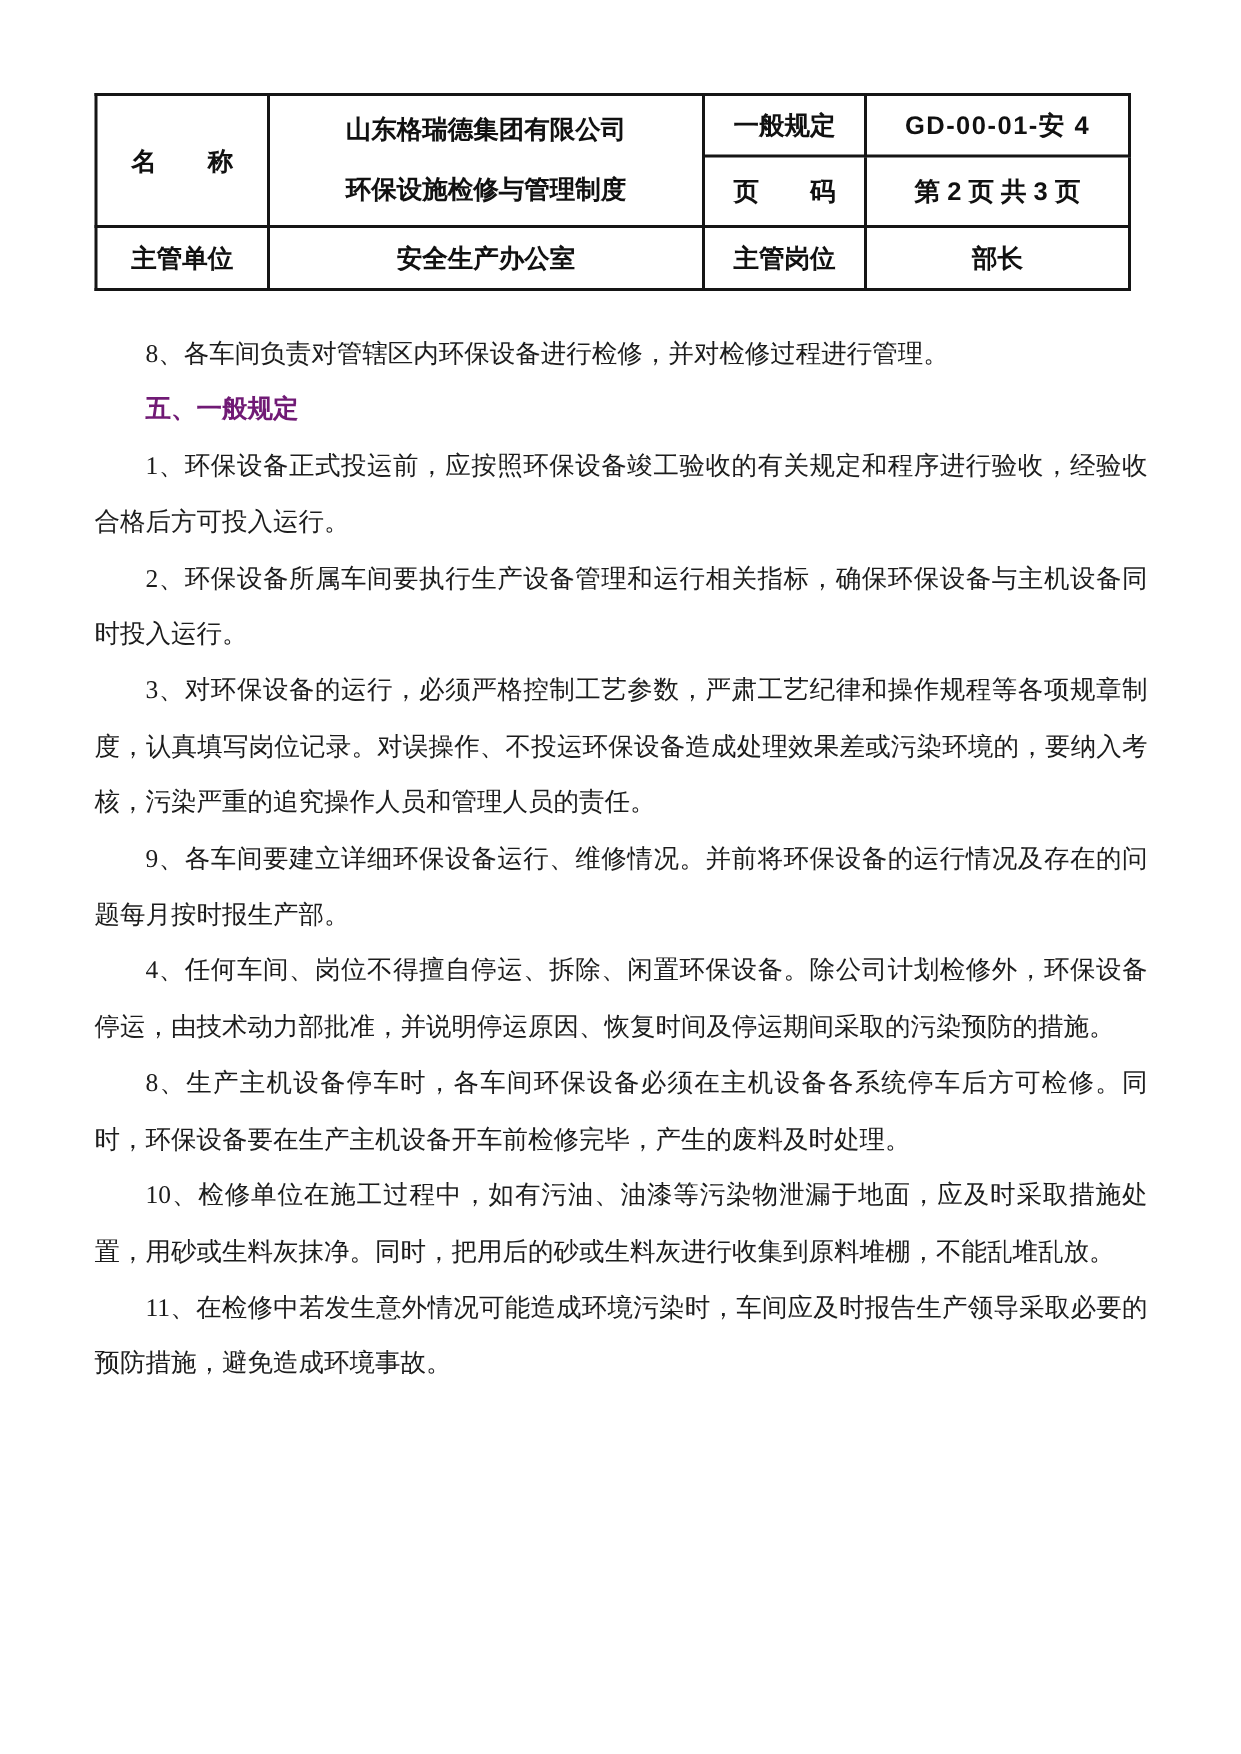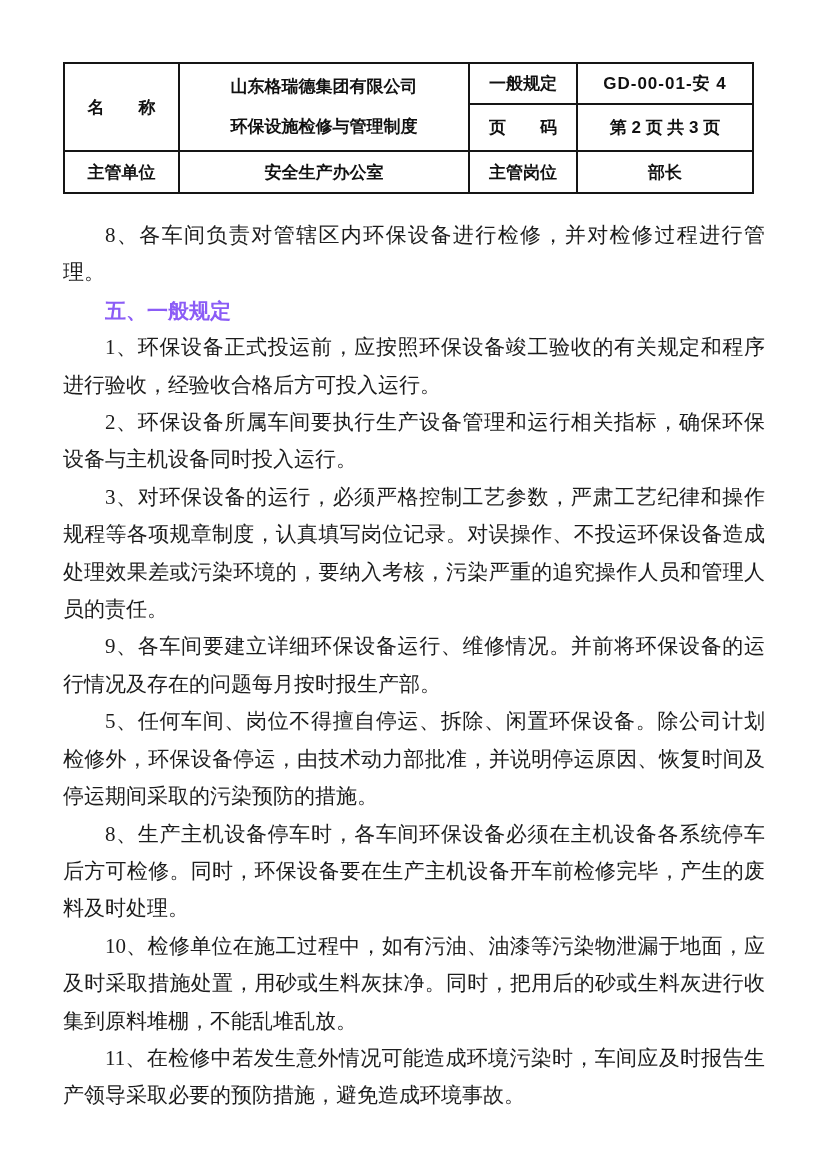--- a/index.html
+++ b/index.html
@@ -46,33 +46,33 @@
   .col4 { width: 176px; }
   .row-a  { height: 41px; }
   .row-b  { height: 47px; }
   .row-c  { height: 42px; }
   .name-value-line { line-height: 40px; }
   .doc-number { letter-spacing: 1px; }
   
   .doc-body {
     margin-top: 23px;
     width: 702px;
-    font-size: 21px;
+    font-size: 17px;
     line-height: 37.4px;
     text-align: justify;
     color: #1c1c1c;
   }
   .doc-body p {
     margin: 0;
     text-indent: 2em;
   }
   .doc-body p.heading {
     font-family: "Liberation Sans", sans-serif;
     font-weight: bold;
-    color: #8b5cf6;
+    color: #701a75;
   }
 </style>
 </head>
 <body>
 
 <div class="page">
 
   <table class="header-table">
     <colgroup>
       <col class="col1">
@@ -103,19 +103,19 @@
   </tbody>
     </table>
 
   <div class="doc-body">
     <p>8、各车间负责对管辖区内环保设备进行检修，并对检修过程进行管理。</p>
     <p class="heading">五、一般规定</p>
     <p>1、环保设备正式投运前，应按照环保设备竣工验收的有关规定和程序进行验收，经验收合格后方可投入运行。</p>
     <p>2、环保设备所属车间要执行生产设备管理和运行相关指标，确保环保设备与主机设备同时投入运行。</p>
     <p>3、对环保设备的运行，必须严格控制工艺参数，严肃工艺纪律和操作规程等各项规章制度，认真填写岗位记录。对误操作、不投运环保设备造成处理效果差或污染环境的，要纳入考核，污染严重的追究操作人员和管理人员的责任。</p>
     <p>9、各车间要建立详细环保设备运行、维修情况。并前将环保设备的运行情况及存在的问题每月按时报生产部。</p>
-    <p>5、任何车间、岗位不得擅自停运、拆除、闲置环保设备。除公司计划检修外，环保设备停运，由技术动力部批准，并说明停运原因、恢复时间及停运期间采取的污染预防的措施。</p>
+    <p>4、任何车间、岗位不得擅自停运、拆除、闲置环保设备。除公司计划检修外，环保设备停运，由技术动力部批准，并说明停运原因、恢复时间及停运期间采取的污染预防的措施。</p>
     <p>8、生产主机设备停车时，各车间环保设备必须在主机设备各系统停车后方可检修。同时，环保设备要在生产主机设备开车前检修完毕，产生的废料及时处理。</p>
     <p>10、检修单位在施工过程中，如有污油、油漆等污染物泄漏于地面，应及时采取措施处置，用砂或生料灰抹净。同时，把用后的砂或生料灰进行收集到原料堆棚，不能乱堆乱放。</p>
     <p>11、在检修中若发生意外情况可能造成环境污染时，车间应及时报告生产领导采取必要的预防措施，避免造成环境事故。</p>
   </div>
 
 </div>
 
 </body></html>

